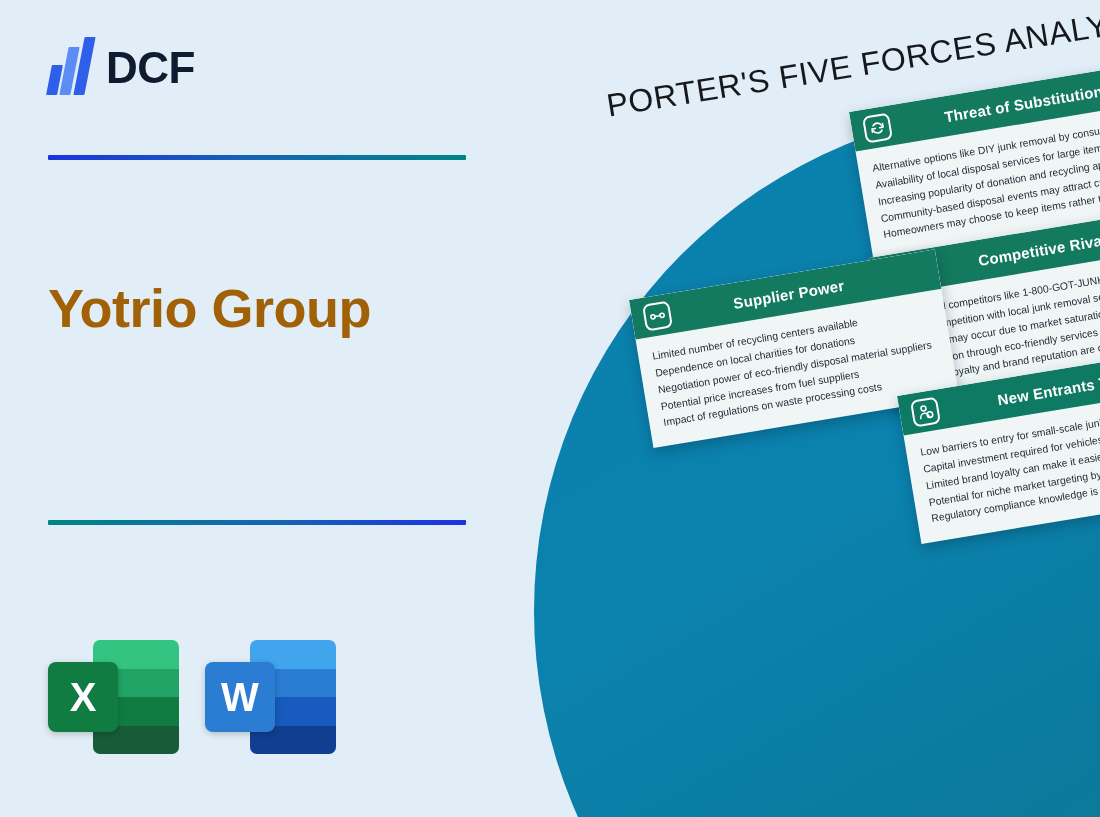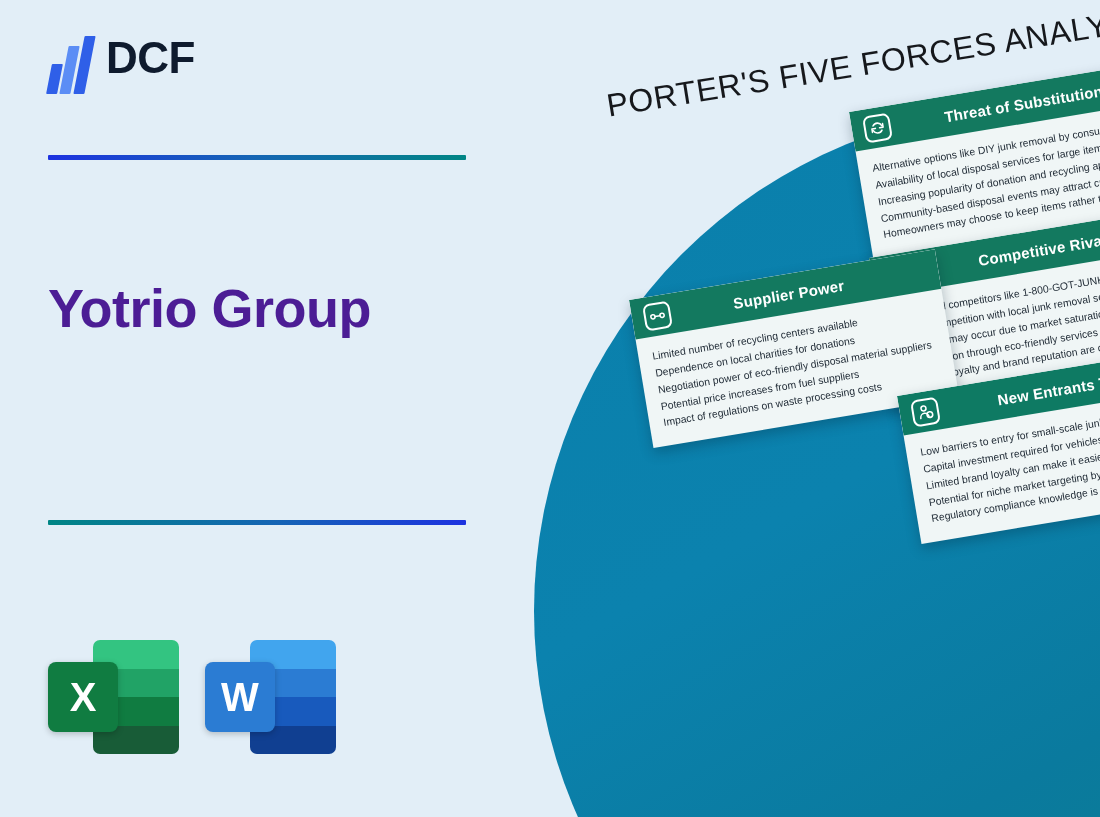--- a/index.html
+++ b/index.html
@@ -28,21 +28,21 @@
     height: 817px;
     z-index: 5;
   }
 
   
   .brand {
     position: absolute;
     left: 48px;
     top: 36px;
     display: flex;
-    align-items: flex-start;
+    align-items: center;
     gap: 14px;
     height: 64px;
   }
   .logo-mark {
     position: relative;
     width: 44px;
     height: 62px;
   }
   .logo-bar {
     position: absolute;
@@ -77,21 +77,21 @@
   
   .title-block {
     position: absolute;
     left: 48px;
     top: 278px;
     width: 460px;
   }
   .title-line {
     font-size: 54px;
     font-weight: 700;
-    color: #4c1d95;
+    color: #a16207;
     line-height: 1.12;
     letter-spacing: -0.5px;
     white-space: nowrap;
   }
 
   
   .office-icons {
     position: absolute;
     left: 48px;
     top: 636px;

